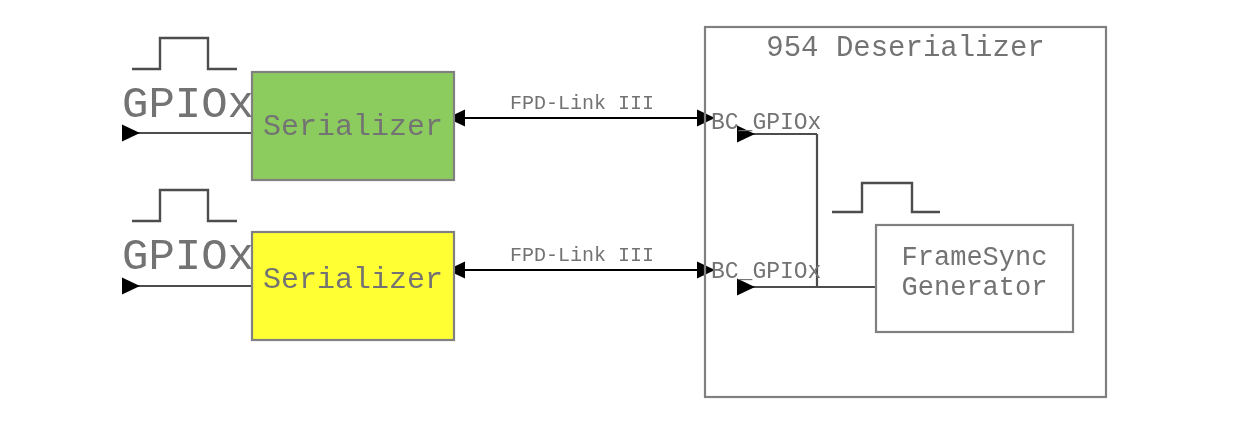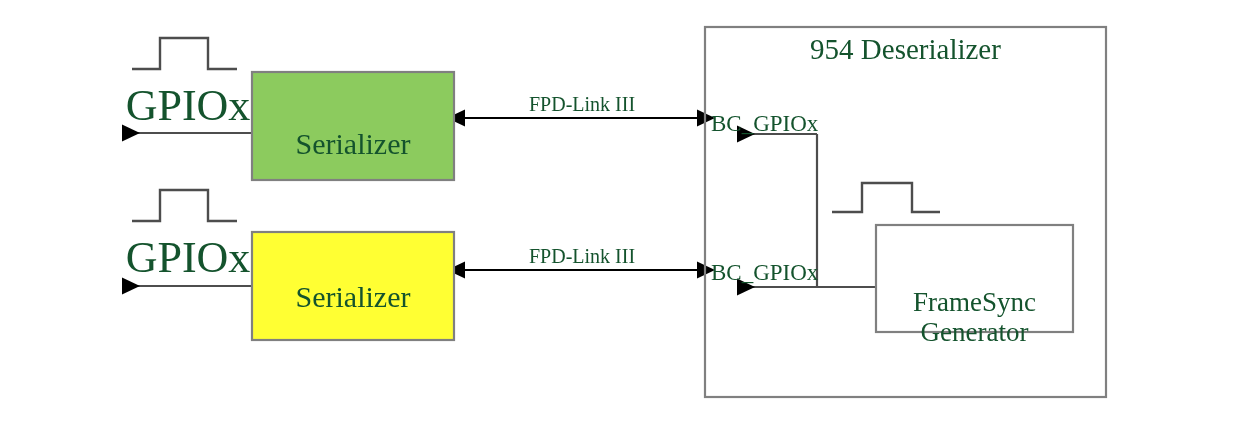--- a/index.html
+++ b/index.html
@@ -6,33 +6,33 @@
   #root{
     position:relative;
     width:1238px;height:446px;
     background:#ffffff;
     font-family:"Liberation Sans", sans-serif;
     overflow:hidden;
   }
   #svg{position:absolute;left:0;top:0;width:1238px;height:446px;}
   .blk-label{
     position:absolute;
-    color:#14532d;
-    font-family:Liberation Serif, serif;
+    color:#737373;
+    font-family:Liberation Mono, monospace;
     text-align:center;
     white-space:pre;
     line-height:1.12;
     pointer-events:none;
   }
-  .t-serializer{font-size:30px;margin-top:16px;}
+  .t-serializer{font-size:30px;}
   .t-title{font-size:29px;}
   .t-gpiox{font-size:44px;}
   .t-fpd{font-size:20px;}
   .t-bc{font-size:23px;}
-  .t-fsg{font-size:27px;margin-top:44px;}
+  .t-fsg{font-size:27px;}
 </style>
 </head>
 <body>
 
 <div id="root">
 
   <svg id="svg" viewBox="0 0 1238 446">
     <defs>
       <marker id="ahL" markerWidth="9" markerHeight="9" refX="8.4" refY="4.5" orient="auto" markerUnits="strokeWidth">
         <path d="M8.4,0.6 L8.4,8.4 L0.2,4.5 Z" fill="#000000"></path>

